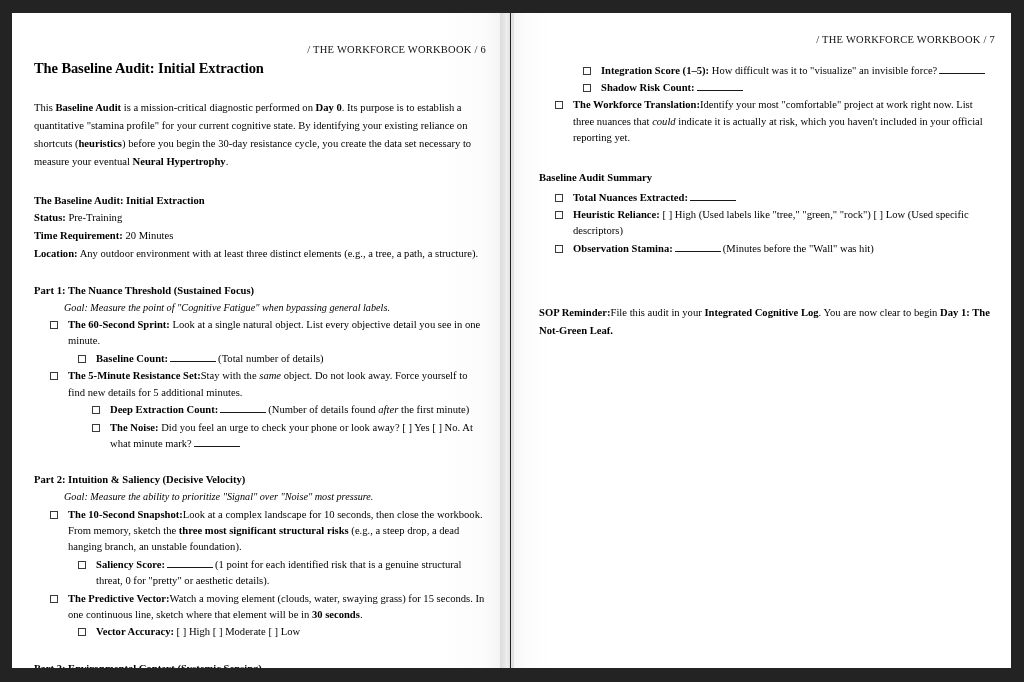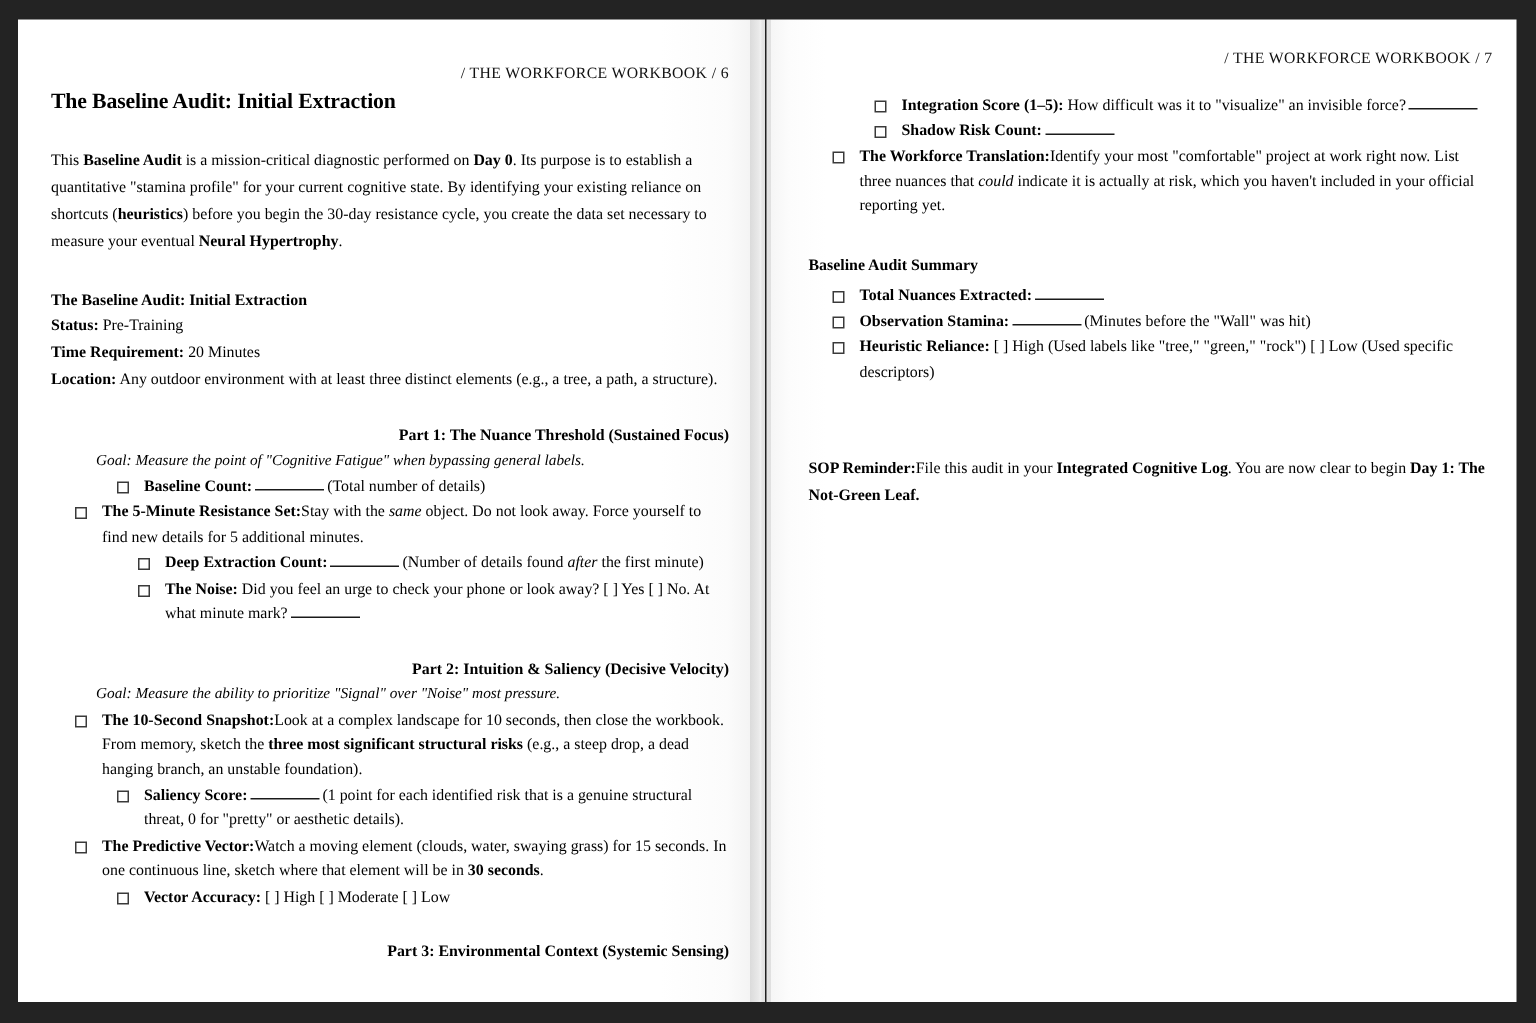--- a/index.html
+++ b/index.html
@@ -102,21 +102,20 @@
     margin: 0;
     color: #000;
   }
 
   .part-head {
     font-size: 10.6px;
     font-weight: bold;
     line-height: 1.6;
     margin: 20px 0 0 0;
     color: #000;
-    text-align: right;
   }
 
   .goal-line {
     font-size: 10.2px;
     font-style: italic;
     line-height: 1.6;
     margin: 0 0 1px 0;
     padding-left: 30px;
     color: #000;
   }
@@ -208,20 +207,27 @@
       </div>
       <div class="meta-line">
         <b>Location:</b>
         <span>Any outdoor environment with at least three distinct elements (e.g., a tree, a path, a structure).</span>
       </div>
     </div>
 
     <div class="part-head">Part 1: The Nuance Threshold (Sustained Focus)</div>
     <div class="goal-line">Goal: Measure the point of "Cognitive Fatigue" when bypassing general labels.</div>
 
+    <div class="check-item lvl1">
+      <span class="cbox"></span>
+      <span class="ctext">
+        <b>The 60-Second Sprint:</b>
+        <span>Look at a single natural object. List every objective detail you see in one minute.</span>
+      </span>
+    </div>
 
     <div class="check-item lvl2">
       <span class="cbox"></span>
       <span class="ctext">
         <b>Baseline Count:</b><span class="blank"></span><span>(Total number of details)</span>
       </span>
     </div>
 
     <div class="check-item lvl1">
       <span class="cbox"></span>
@@ -316,32 +322,32 @@
     <div class="check-item lvl1">
       <span class="cbox"></span>
       <span class="ctext">
         <b>Total Nuances Extracted:</b><span class="blank"></span>
       </span>
     </div>
 
     <div class="check-item lvl1">
       <span class="cbox"></span>
       <span class="ctext">
-        <b>Observation Stamina:</b><span class="blank"></span><span>(Minutes before the "Wall" was hit)</span>
-      </span>
-    </div>
-
-    <div class="check-item lvl1">
-      <span class="cbox"></span>
-      <span class="ctext">
         <b>Heuristic Reliance:</b>
         <span>[ ] High (Used labels like "tree," "green," "rock") [ ] Low (Used specific descriptors)</span>
       </span>
     </div>
 
+    <div class="check-item lvl1">
+      <span class="cbox"></span>
+      <span class="ctext">
+        <b>Observation Stamina:</b><span class="blank"></span><span>(Minutes before the "Wall" was hit)</span>
+      </span>
+    </div>
+
     <div class="spacer-lg"></div>
 
     <div class="sop">
       <b>SOP Reminder:</b><span>File this audit in your </span><b>Integrated Cognitive Log</b><span>. You are now clear to begin </span><b>Day 1: The Not-Green Leaf.</b>
     </div>
 
   </div>
 
   <div class="gutter-shadow"></div>
 </div>

